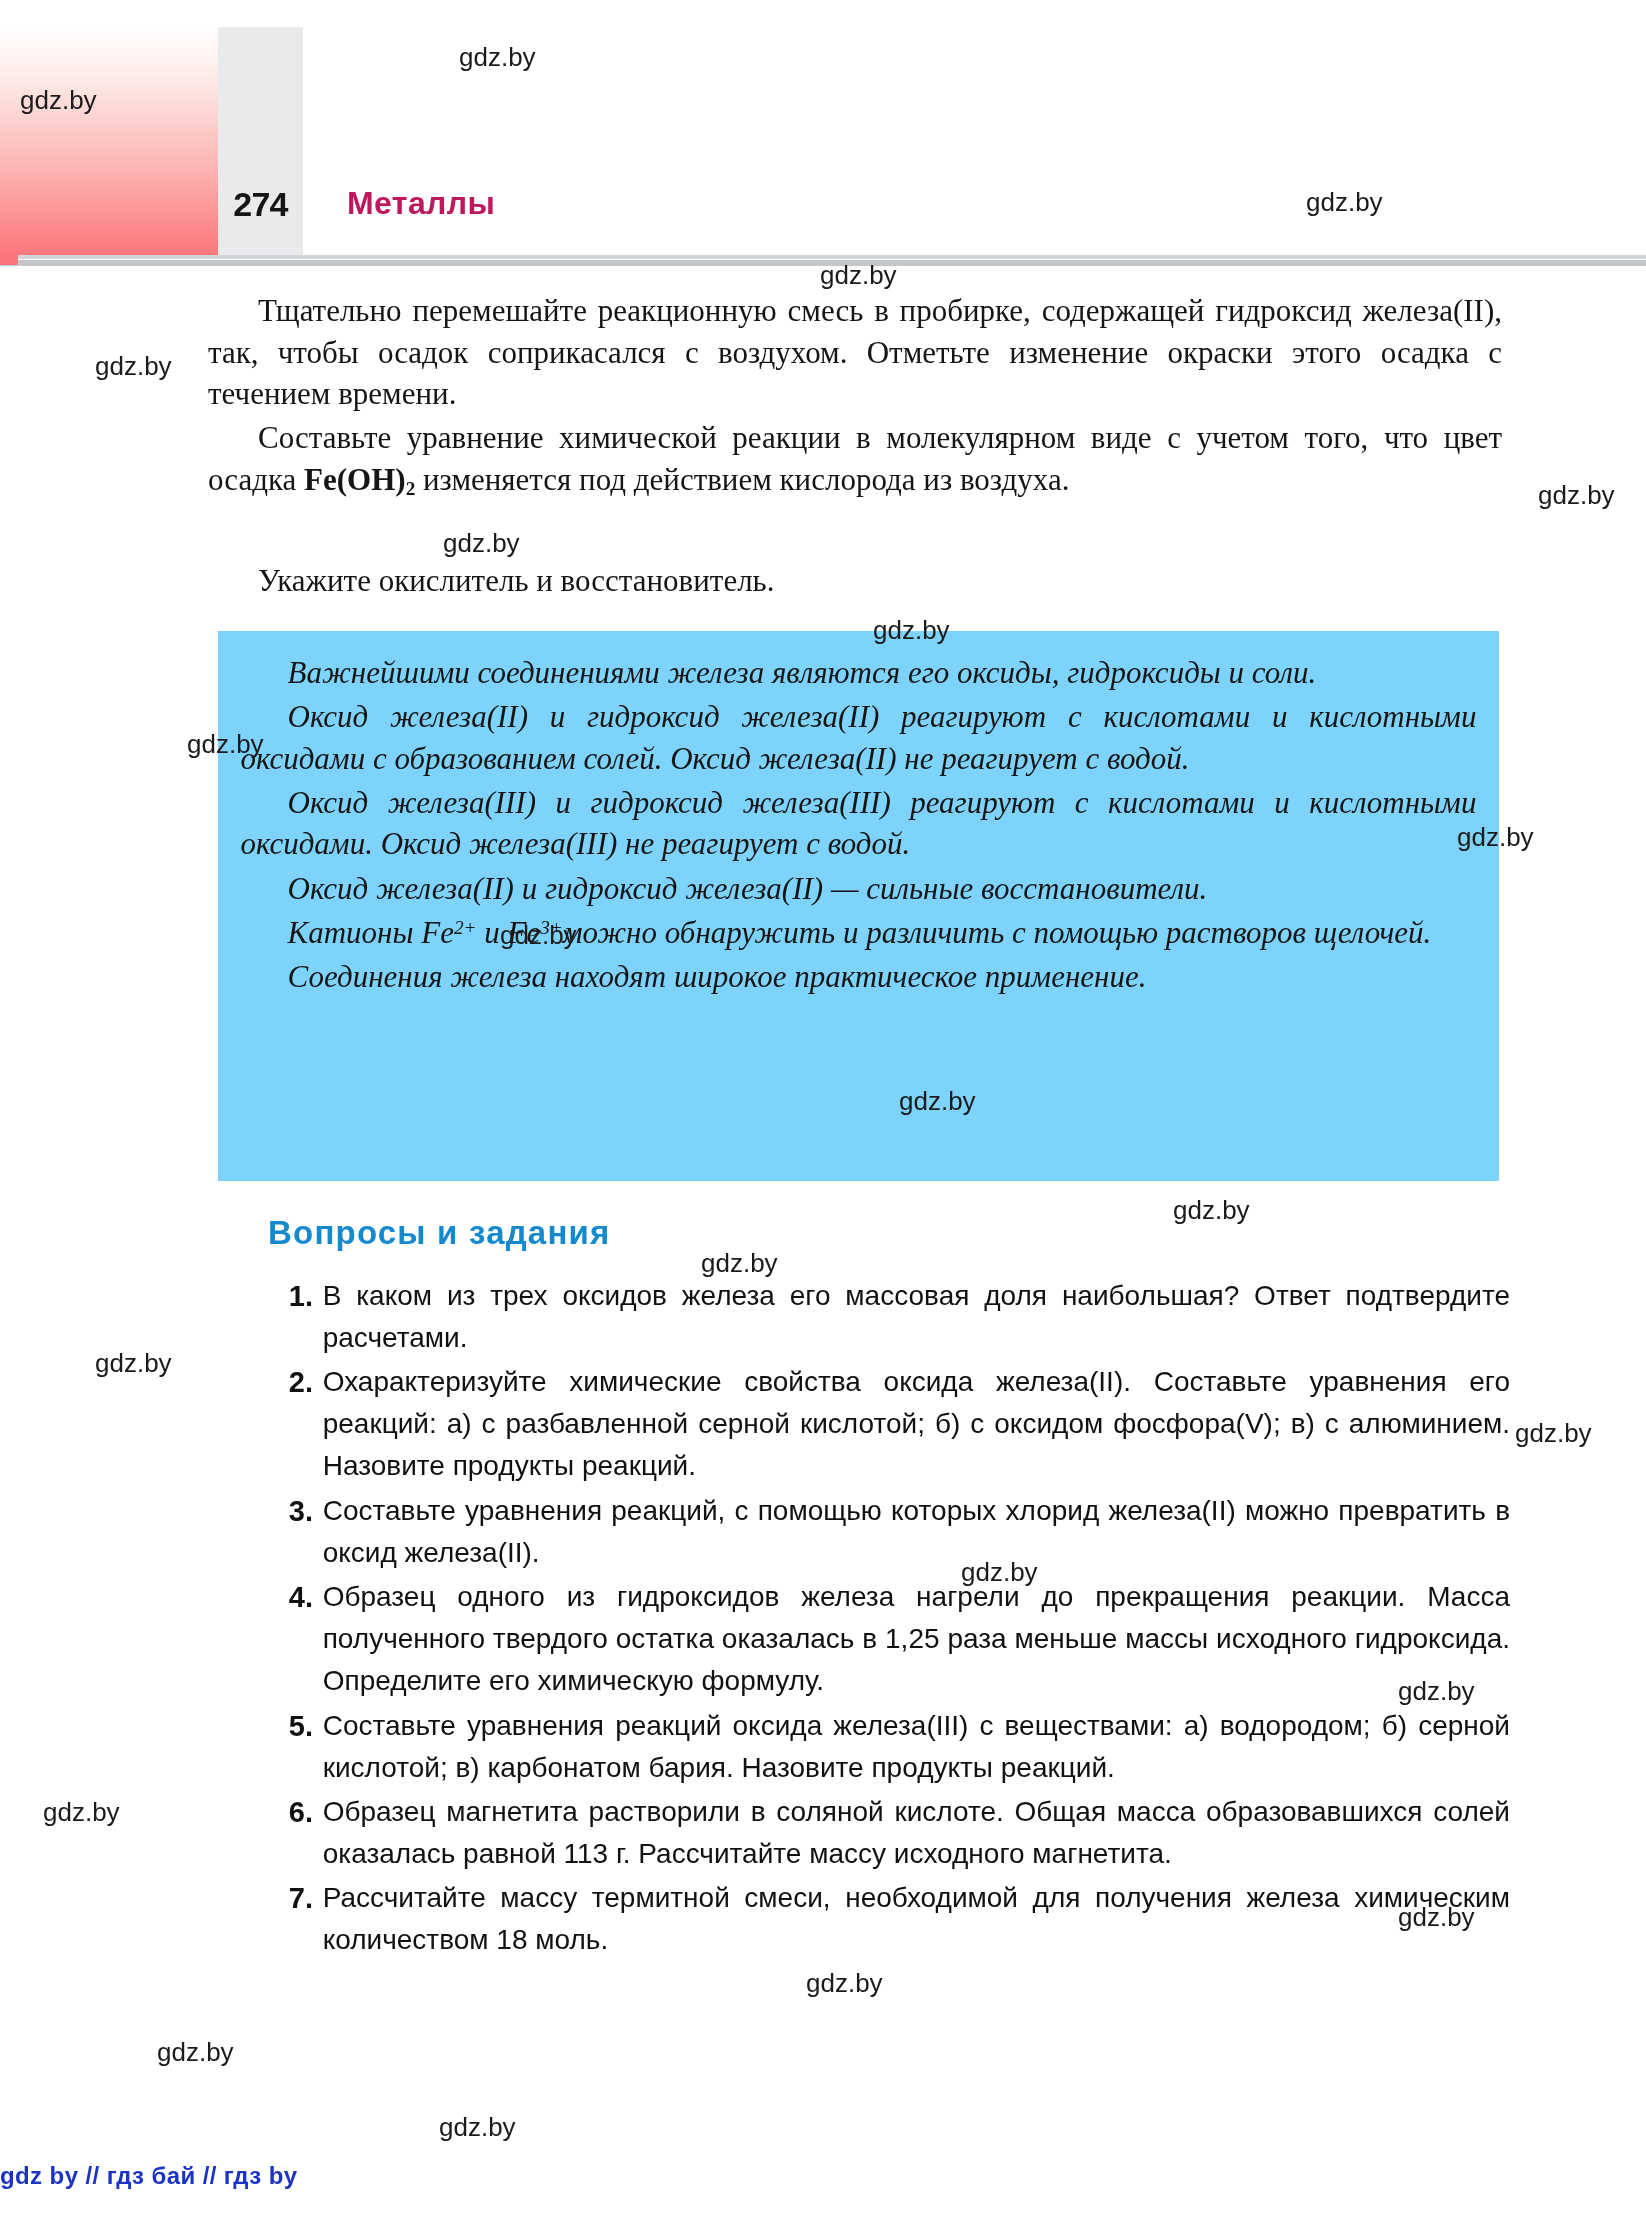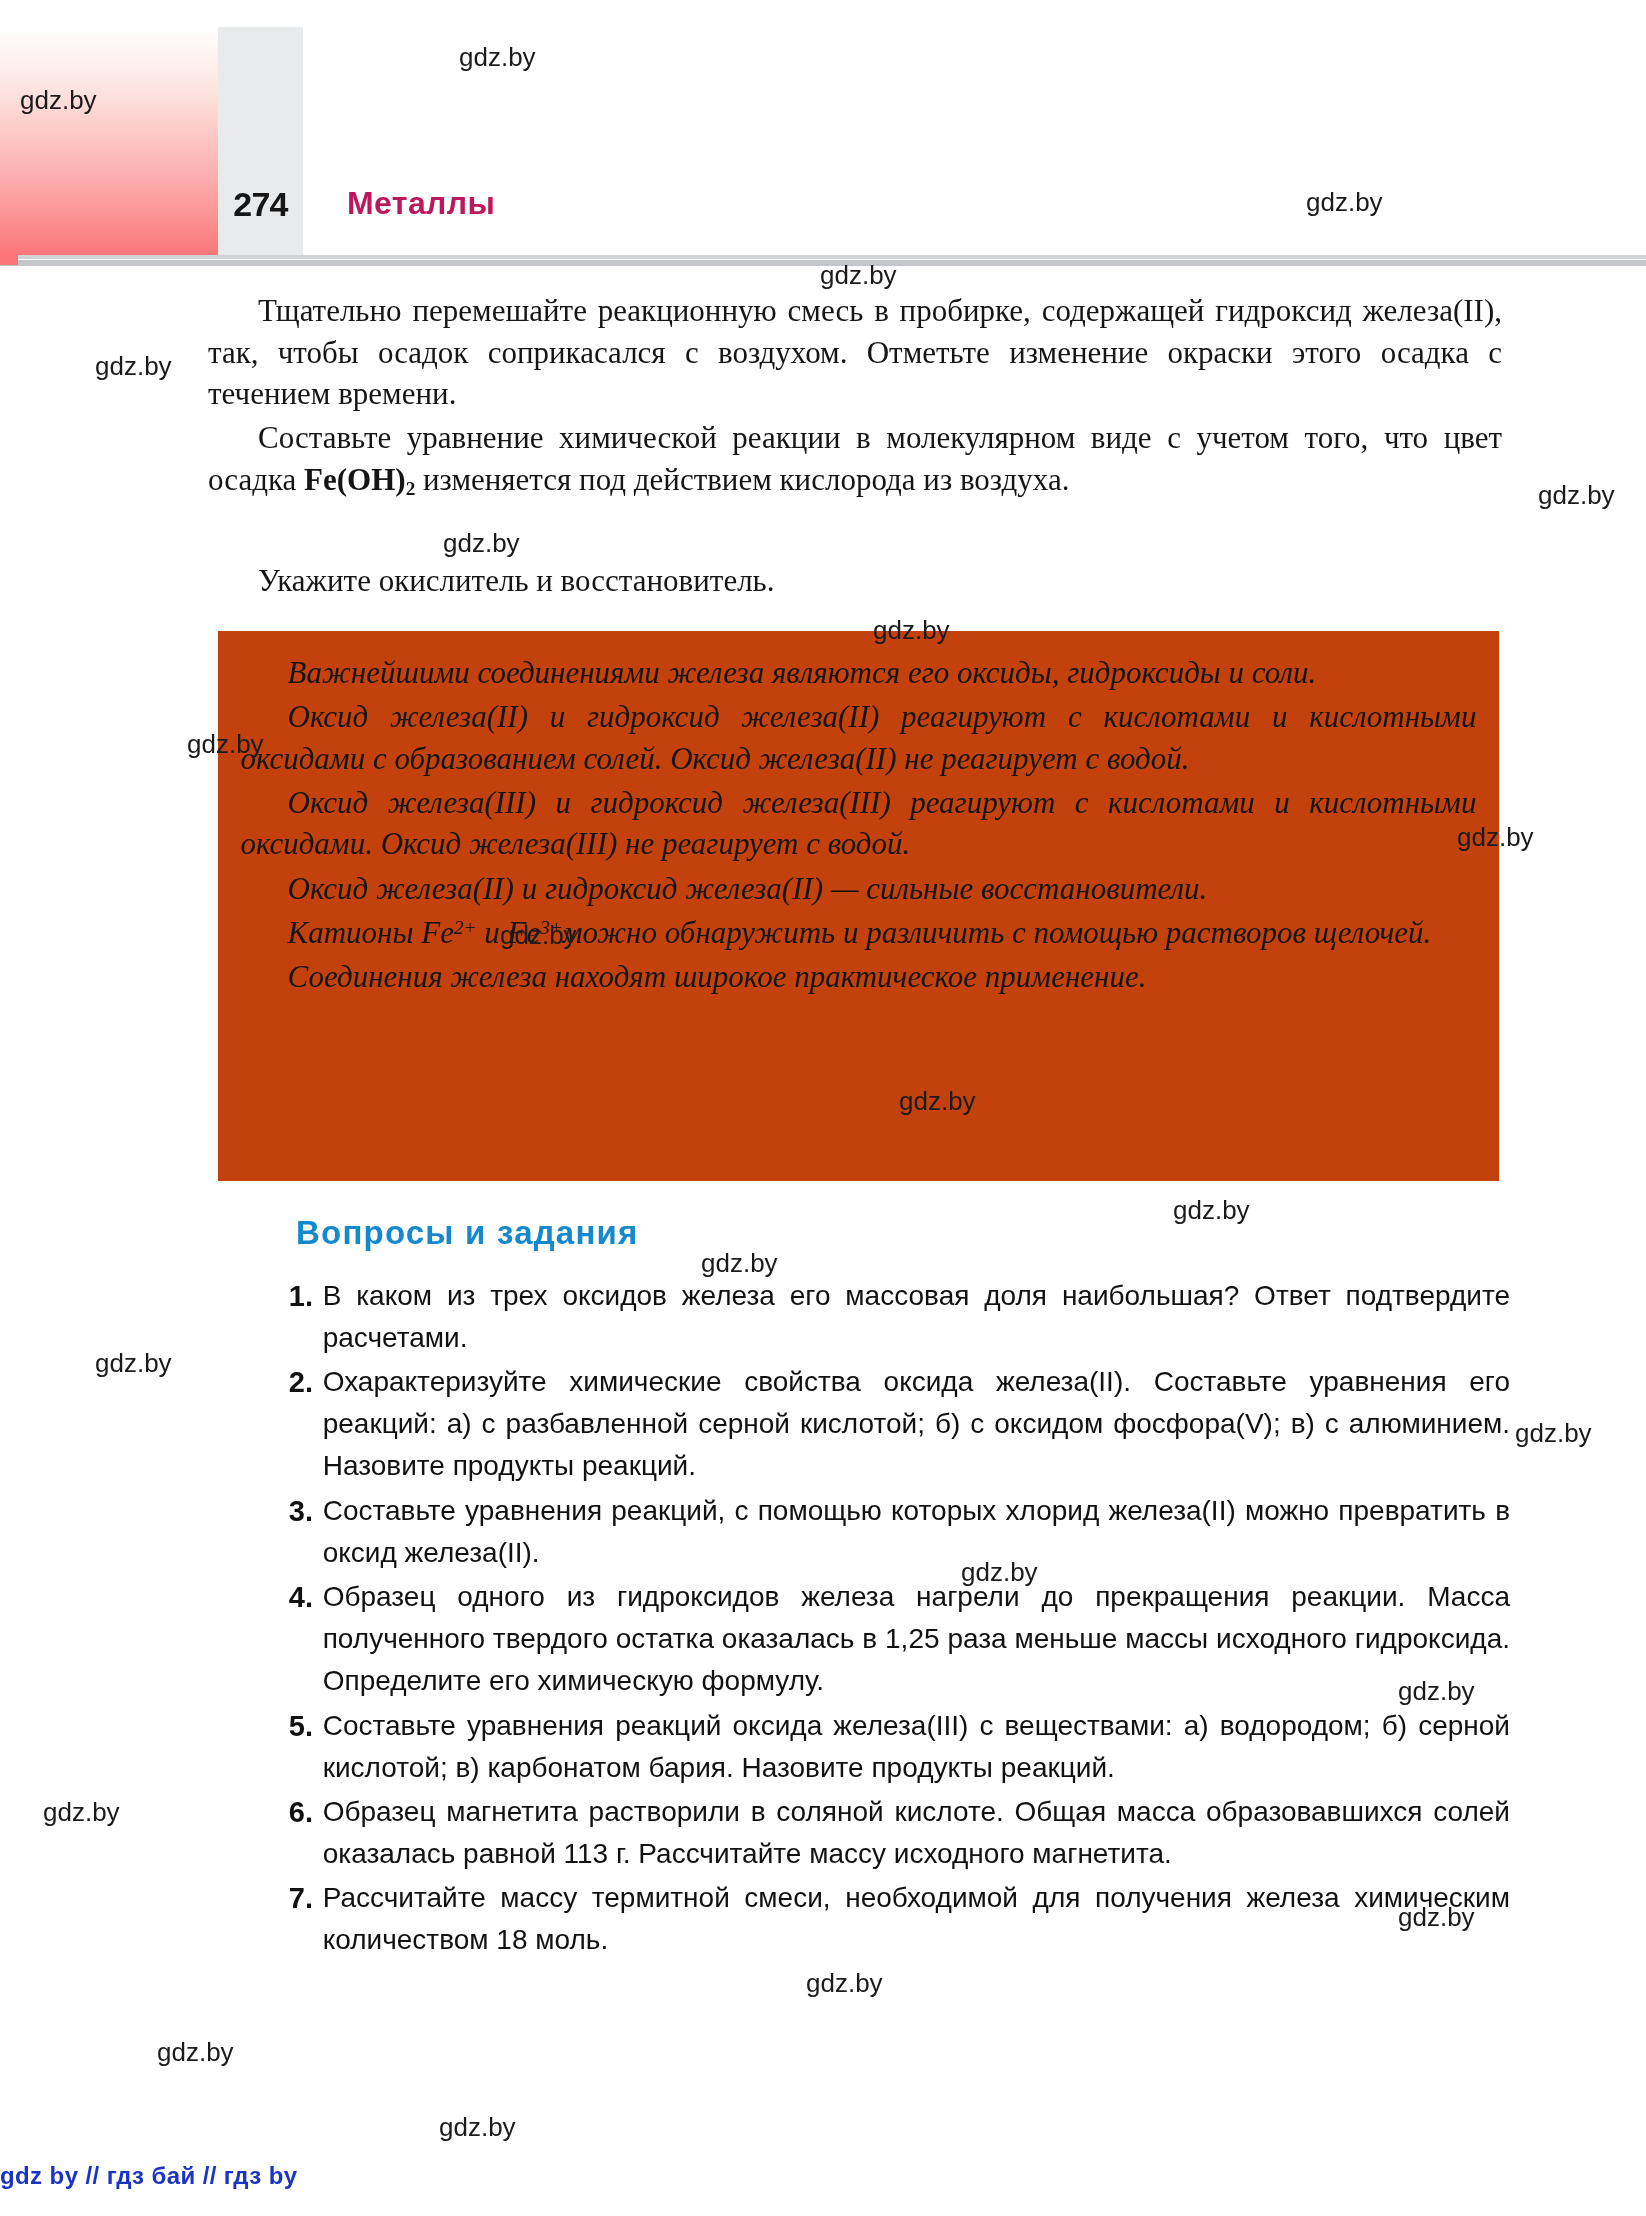--- a/index.html
+++ b/index.html
@@ -120,40 +120,40 @@
   sup { font-size: 0.62em; vertical-align: 0.45em; }
   b.chem { font-weight: 700; }
 
   
   .summary-box {
     position: absolute;
     left: 218px;
     top: 631px;
     width: 1281px;
     height: 550px;
-    background: #c2410c;
+    background: #7dd3fc;
     box-sizing: border-box;
     padding: 21px 22.6px 17.7px 22.6px;
   }
   .summary-box p {
     margin: 0 0 3.2px 0;
     text-indent: 47px;
     font-family: "Liberation Serif", "DejaVu Serif", serif;
     font-style: italic;
     font-size: 31px;
     line-height: 1.33;
     color: #151515;
     text-align: justify;
     text-justify: inter-word;
   }
 
   
   .questions-heading {
     position: absolute;
-    left: 296px;
+    left: 268px;
     top: 1214px;
     font-family: "Liberation Sans", sans-serif;
     font-size: 33px;
     font-weight: 700;
     color: #1589ce;
     letter-spacing: 1.2px;
   }
 
   
   .questions {

